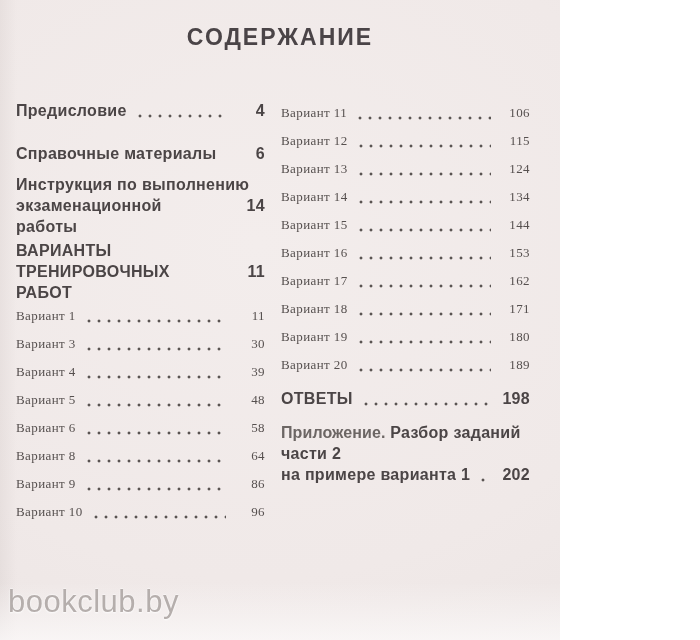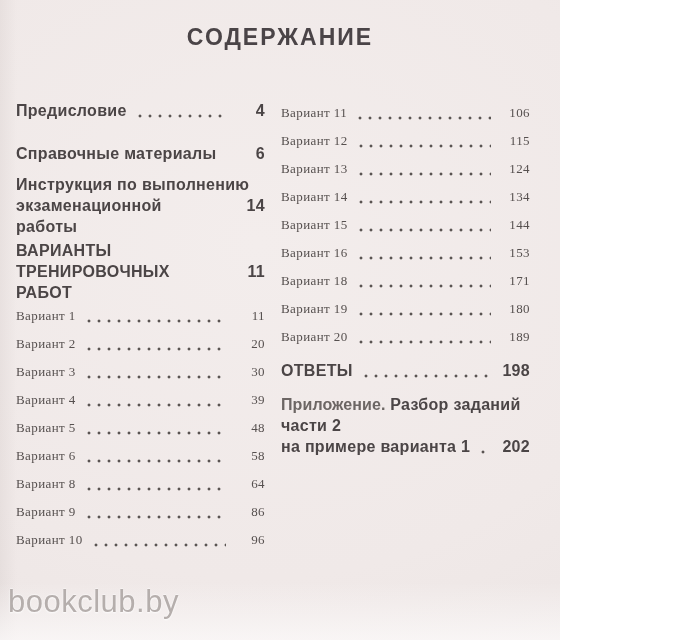--- a/index.html
+++ b/index.html
@@ -111,27 +111,20 @@
         </div>
         <div class="entry serif gap-sm">
           <div class="line last">
             <span class="label">Вариант 1</span>
             <span class="dots"></span>
             <span class="pagenum">11</span>
           </div>
         </div>
         <div class="entry serif gap-row">
           <div class="line last">
-            <span class="label">Вариант 2</span>
-            <span class="dots"></span>
-            <span class="pagenum">20</span>
-          </div>
-        </div>
-        <div class="entry serif gap-row">
-          <div class="line last">
             <span class="label">Вариант 3</span>
             <span class="dots"></span>
             <span class="pagenum">30</span>
           </div>
         </div>
         <div class="entry serif gap-row">
           <div class="line last">
             <span class="label">Вариант 4</span>
             <span class="dots"></span>
             <span class="pagenum">39</span>
@@ -207,20 +200,27 @@
             <span class="label">Вариант 15</span>
             <span class="dots"></span>
             <span class="pagenum">144</span>
           </div>
         </div>
         <div class="entry serif gap-row">
           <div class="line last">
             <span class="label">Вариант 16</span>
             <span class="dots"></span>
             <span class="pagenum">153</span>
+          </div>
+        </div>
+        <div class="entry serif gap-row">
+          <div class="line last">
+            <span class="label">Вариант 17</span>
+            <span class="dots"></span>
+            <span class="pagenum">162</span>
           </div>
         </div>
         <div class="entry serif gap-row">
           <div class="line last">
             <span class="label">Вариант 18</span>
             <span class="dots"></span>
             <span class="pagenum">171</span>
           </div>
         </div>
         <div class="entry serif gap-row">

